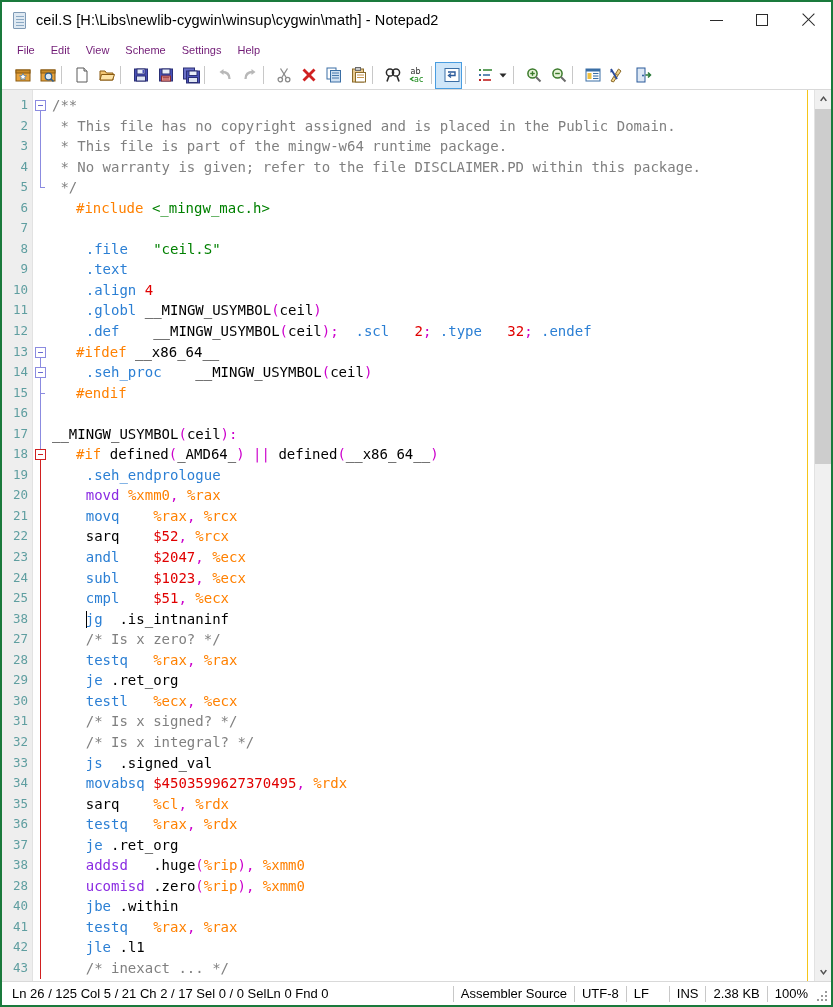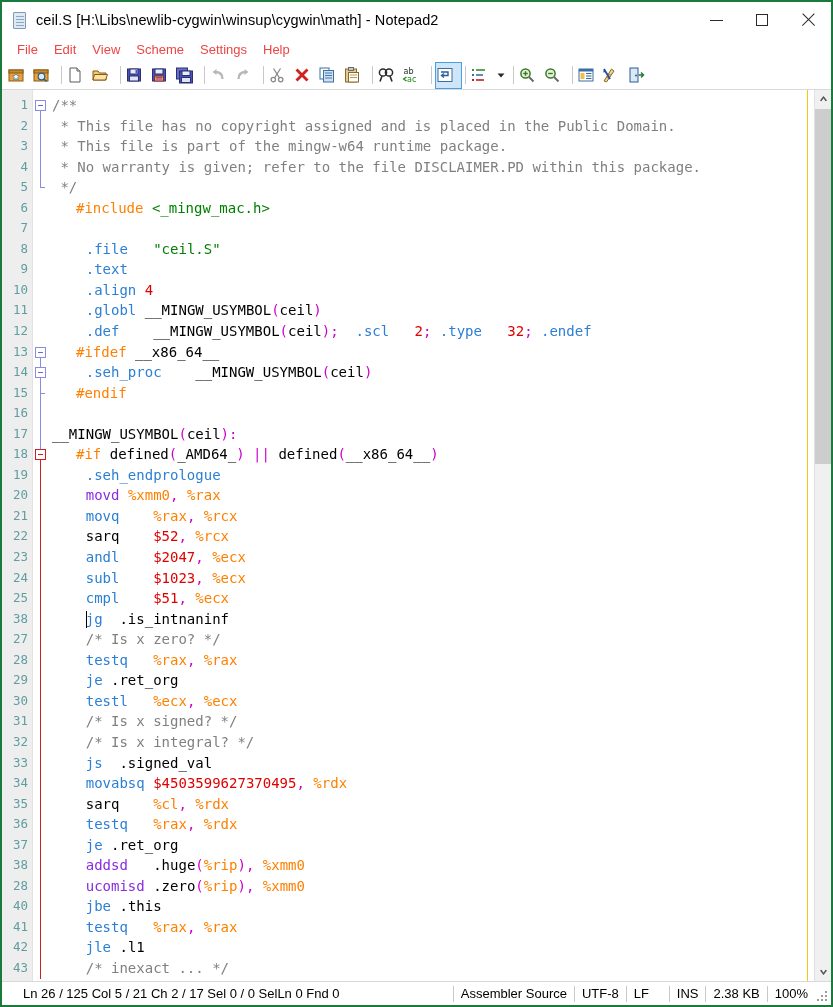--- a/index.html
+++ b/index.html
@@ -62,35 +62,35 @@
   .glyph-close:after  { transform: rotate(-45deg); }
 
   
   #menubar {
     height: 23px; flex: 0 0 23px;
     display: flex; align-items: center;
     background: #ffffff;
     padding-left: 7px;
   }
   .menu-item {
-    font-size: 13px; color: #ef4444;
+    font-size: 11px; color: #701a75;
     padding: 2px 8px; white-space: nowrap;
   }
 
   
   #toolbar {
     height: 29px; flex: 0 0 29px;
     display: flex; align-items: center;
     background: #ffffff;
     padding-left: 5px;
     border-bottom: 1px solid #d9d9d9;
   }
   .tb {
     width: 25px; height: 25px;
-    display: flex; align-items: center; justify-content: flex-start;
+    display: flex; align-items: center; justify-content: flex-end;
     position: relative;
   }
   .tb.active-tb {
     background: #cfe6f9;
     outline: 1px solid #4a9de0;
   }
   .tb-sep {
     width: 1px; height: 18px; background: #c8c8c8;
     margin: 0 4px; flex: 0 0 1px;
   }
@@ -233,21 +233,21 @@
     display: flex; align-items: center;
     background: #ffffff;
     border-top: 1px solid #d9d9d9;
     font-size: 13px; color: #000;
   }
   .sb-cell {
     padding: 0 7px; white-space: nowrap;
     display: flex; align-items: center; height: 22px;
   }
   .sb-div { width: 1px; height: 16px; background: #c8c8c8; flex: 0 0 1px; }
-  #sb-left { display: flex; align-items: center; padding-left: 14px; }
+  #sb-left { display: flex; align-items: center; padding-left: 3px; }
   #sb-flex { flex: 1 1 auto; }
   #sb-grip {
     width: 14px; height: 14px; margin-right: 2px;
     position: relative; flex: 0 0 14px;
   }
   #sb-grip i {
     position: absolute; width: 2px; height: 2px; background: #9a9a9a;
   }
 </style>
 </head>
@@ -708,21 +708,21 @@
         <div class="cline"><span class="t-plain">    </span><span class="t-ins">testl</span><span class="t-plain">   </span><span class="t-reg">%ecx</span><span class="t-pun">,</span><span class="t-plain"> </span><span class="t-reg">%ecx</span></div>
         <div class="cline"><span class="t-plain">    </span><span class="t-cmt">/* Is x signed? */</span></div>
         <div class="cline"><span class="t-plain">    </span><span class="t-cmt">/* Is x integral? */</span></div>
         <div class="cline"><span class="t-plain">    </span><span class="t-ins">js</span><span class="t-plain">  </span><span class="t-plain">.signed_val</span></div>
         <div class="cline"><span class="t-plain">    </span><span class="t-ins">movabsq</span><span class="t-plain"> </span><span class="t-num">$4503599627370495</span><span class="t-pun">,</span><span class="t-plain"> </span><span class="t-reg">%rdx</span></div>
         <div class="cline"><span class="t-plain">    </span><span class="t-plain">sarq</span><span class="t-plain">    </span><span class="t-reg">%cl</span><span class="t-pun">,</span><span class="t-plain"> </span><span class="t-reg">%rdx</span></div>
         <div class="cline"><span class="t-plain">    </span><span class="t-ins">testq</span><span class="t-plain">   </span><span class="t-reg">%rax</span><span class="t-pun">,</span><span class="t-plain"> </span><span class="t-reg">%rdx</span></div>
         <div class="cline"><span class="t-plain">    </span><span class="t-ins">je</span><span class="t-plain"> </span><span class="t-plain">.ret_org</span></div>
         <div class="cline"><span class="t-plain">    </span><span class="t-sse">addsd</span><span class="t-plain">   </span><span class="t-plain">.huge</span><span class="t-pun">(</span><span class="t-reg">%rip</span><span class="t-pun">)</span><span class="t-pun">,</span><span class="t-plain"> </span><span class="t-reg">%xmm0</span></div>
         <div class="cline"><span class="t-plain">    </span><span class="t-sse">ucomisd</span><span class="t-plain"> </span><span class="t-plain">.zero</span><span class="t-pun">(</span><span class="t-reg">%rip</span><span class="t-pun">)</span><span class="t-pun">,</span><span class="t-plain"> </span><span class="t-reg">%xmm0</span></div>
-        <div class="cline"><span class="t-plain">    </span><span class="t-ins">jbe</span><span class="t-plain"> </span><span class="t-plain">.this</span></div>
+        <div class="cline"><span class="t-plain">    </span><span class="t-ins">jbe</span><span class="t-plain"> </span><span class="t-plain">.within</span></div>
         <div class="cline"><span class="t-plain">    </span><span class="t-ins">testq</span><span class="t-plain">   </span><span class="t-reg">%rax</span><span class="t-pun">,</span><span class="t-plain"> </span><span class="t-reg">%rax</span></div>
         <div class="cline"><span class="t-plain">    </span><span class="t-ins">jle</span><span class="t-plain"> </span><span class="t-plain">.l1</span></div>
         <div class="cline"><span class="t-plain">    </span><span class="t-cmt">/* inexact ... */</span></div>
       </div>
     <div id="vscroll">
       <div class="sb-arrow" id="sb-up">
         <svg width="9" height="7" viewBox="0 0 9 7">
             <path d="M4.5 1 L8 5.5 L6.6 6.3 L4.5 3.2 L2.4 6.3 L1 5.5 Z" fill="#505050"></path>
           </svg>
       </div>

